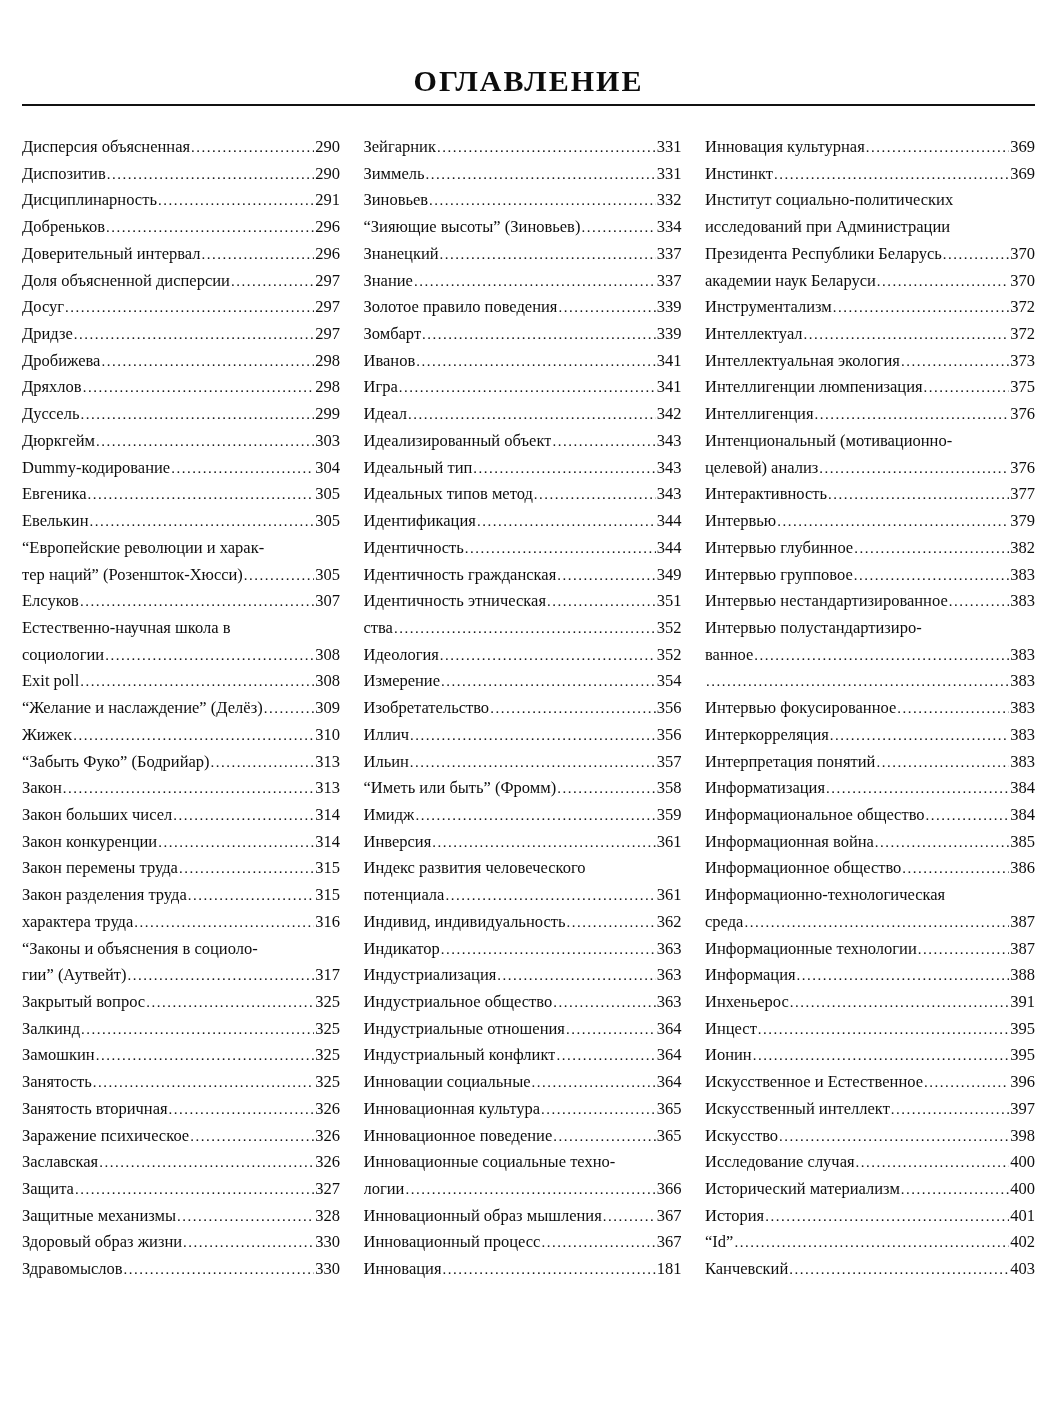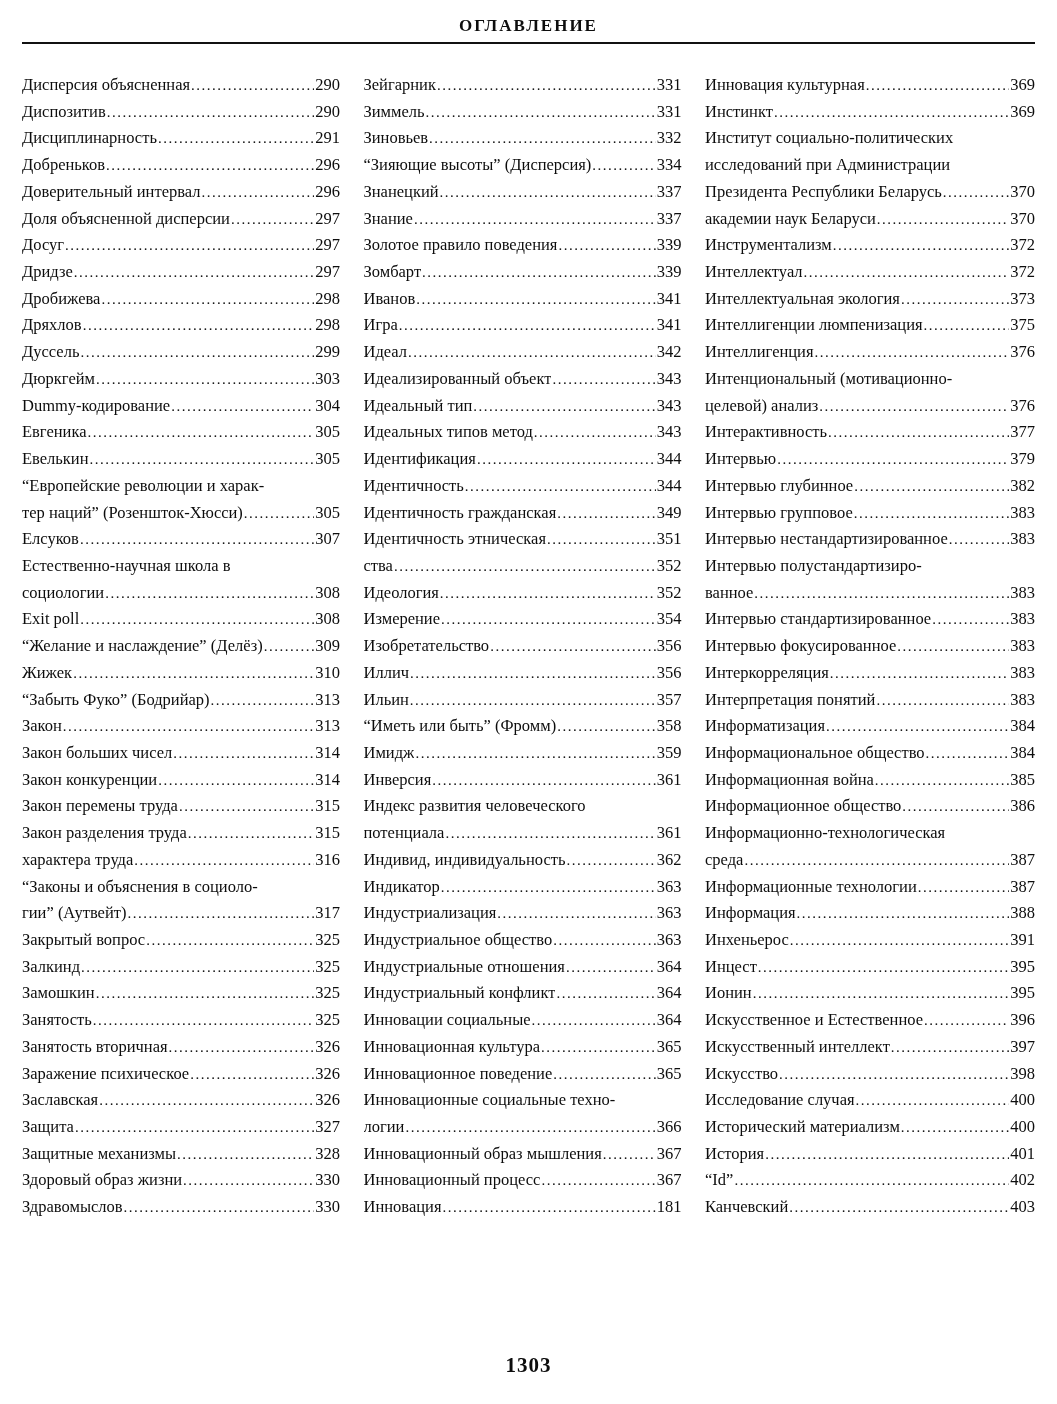--- a/index.html
+++ b/index.html
@@ -19,24 +19,25 @@
     width: 1057px;
     height: 1404px;
     position: relative;
     box-sizing: border-box;
     padding: 0;
   }
   .page-header {
     text-align: center;
     font-family: "Liberation Serif", serif;
     font-weight: bold;
-    font-size: 17px;
+    font-size: 30px;
     letter-spacing: 2px;
     padding-top: 16px;
     padding-bottom: 6px;
+    margin-top: 48px;
   }
   .header-rule {
     border: none;
     border-top: 2.5px solid #111;
     margin: 0 22px 0 22px;
   }
   .columns {
     display: flex;
     flex-direction: row;
     justify-content: space-between;
@@ -321,21 +322,21 @@
           <span class="title">Зиммель</span>
           <span class="leader">........................................................................................................................</span>
           <span class="page-num">331</span>
         </div>
         <div class="entry">
           <span class="title">Зиновьев</span>
           <span class="leader">........................................................................................................................</span>
           <span class="page-num">332</span>
         </div>
         <div class="entry">
-          <span class="title">“Зияющие высоты” (Дисперсия)</span>
+          <span class="title">“Зияющие высоты” (Зиновьев)</span>
           <span class="leader">........................................................................................................................</span>
           <span class="page-num">334</span>
         </div>
         <div class="entry">
           <span class="title">Знанецкий</span>
           <span class="leader">........................................................................................................................</span>
           <span class="page-num">337</span>
         </div>
         <div class="entry">
           <span class="title">Знание</span>
@@ -599,21 +600,20 @@
           <span class="leader">........................................................................................................................</span>
           <span class="page-num">383</span>
         </div>
         <div class="entry cont"><span class="title">Интервью полустандартизиро-</span></div>
         <div class="entry">
           <span class="title">ванное</span>
           <span class="leader">........................................................................................................................</span>
           <span class="page-num">383</span>
         </div>
         <div class="entry">
-          <span class="title">Интервью стандартизированное</span>
           <span class="leader">........................................................................................................................</span>
           <span class="page-num">383</span>
         </div>
         <div class="entry">
           <span class="title">Интервью фокусированное</span>
           <span class="leader">........................................................................................................................</span>
           <span class="page-num">383</span>
         </div>
         <div class="entry">
           <span class="title">Интеркорреляция</span>

